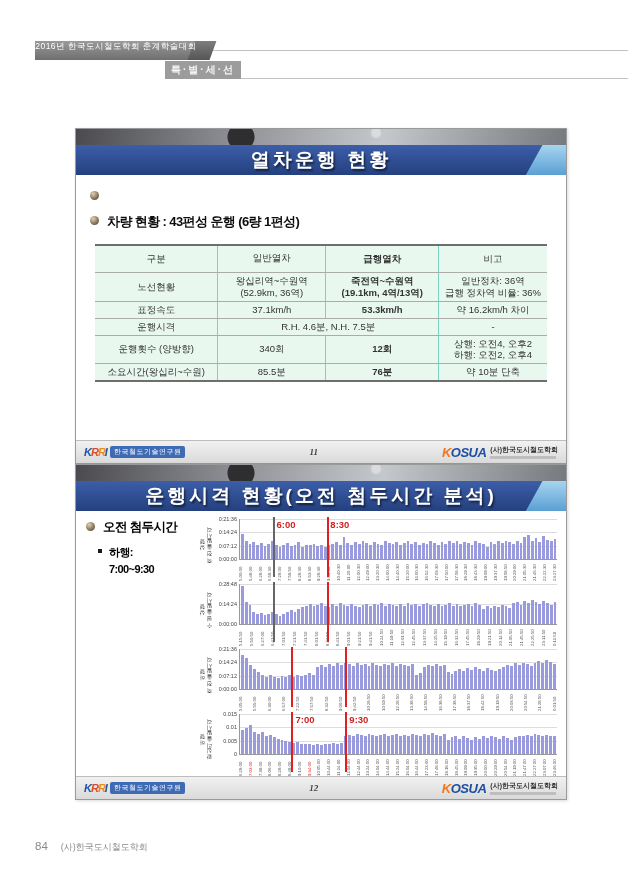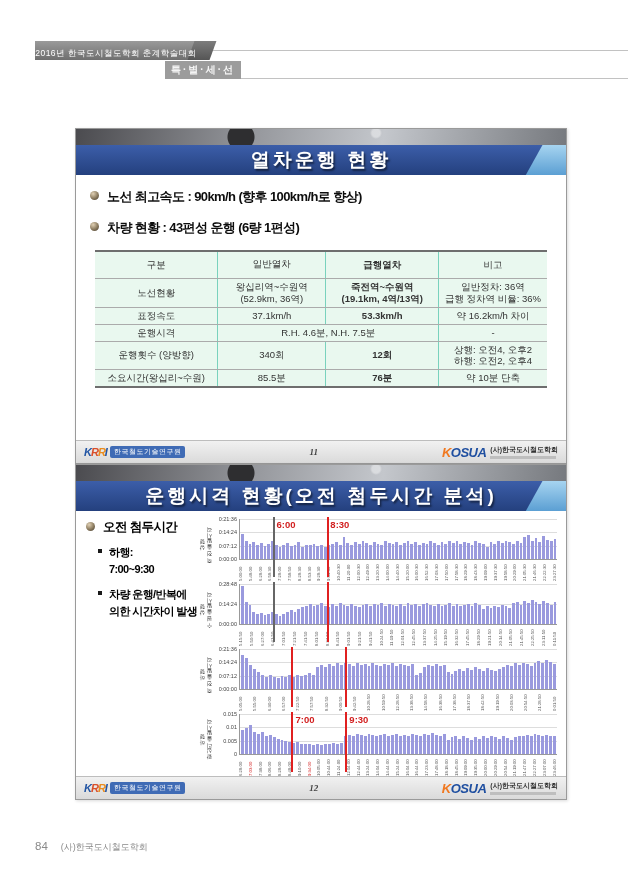--- a/index.html
+++ b/index.html
@@ -1,20 +1,20 @@
 <!DOCTYPE html>
 <html><head>
 <meta charset="utf-8">
 <style>
   html,body{margin:0;padding:0;}
   body{width:640px;height:874px;position:relative;background:#fff;font-family:"Liberation Sans",sans-serif;overflow:hidden;}
 
   
   .ribbon{position:absolute;left:35px;top:41px;width:162px;height:19px;
-    background:linear-gradient(180deg,#9a9a9a,#6f6f6f);display:flex;align-items:flex-end;justify-content:center;
+    background:linear-gradient(180deg,#9a9a9a,#6f6f6f);display:flex;align-items:flex-start;justify-content:center;
     color:#fff;font-size:8.5px;letter-spacing:.5px;z-index:3;}
   .ribbon:after{content:'';position:absolute;right:-16px;top:0;height:100%;width:22px;
     background:linear-gradient(180deg,#7d7d7d,#555);transform:skewX(-20deg);z-index:-1;}
   .hline1{position:absolute;left:196px;top:50px;width:432px;height:1px;background:#c2c2c2;}
   .session-box{position:absolute;left:165px;top:61px;width:76px;height:18px;background:#9c9c9c;
     display:flex;align-items:center;justify-content:center;color:#f4f4f4;font-size:10px;font-weight:bold;letter-spacing:2px;z-index:3;}
   .hline2{position:absolute;left:241px;top:78px;width:387px;height:1px;background:#c2c2c2;}
 
   
   .slide{position:absolute;left:75px;width:490px;height:334px;background:#fff;border:1px solid #9a9a9a;box-shadow:1px 1px 3px rgba(0,0,0,.15);}
@@ -112,21 +112,20 @@
 
 <div class="slide" id="slide1">
   <div class="slide-head">
     <div class="wedge"></div>
     <div class="titlebar">열차운행 현황</div>
   </div>
 
   <div class="bullets">
     <div class="bullet-line">
       <span class="sphere"></span>
-      <span class="bullet-text">노선 최고속도 : 90km/h (향후 100km/h로 향상)</span>
     </div>
     <div class="bullet-line">
       <span class="sphere"></span>
       <span class="bullet-text">차량 현황 : 43편성 운행 (6량 1편성)</span>
     </div>
   </div>
 
   <table class="tbl">
     <tbody>
         <tr class="hrow">
@@ -201,24 +200,20 @@
     <div class="s2-left">
       <div class="s2-main-bullet">
         <span class="sphere"></span>
         <span class="s2-main-text">오전 첨두시간</span>
       </div>
       <div class="sub-bullet">
         <span class="sq"></span>
         <span class="sub-text">하행:
 7:00~9:30</span>
       </div>
-      <div class="sub-bullet">
-        <span class="sq"></span>
-        <span class="sub-text">차량 운행/반복에 의한 시간차이 발생</span>
-      </div>
     </div>
 
     <div class="s2-charts">
       <div class="chart-row">
           <div class="ytitle">
             <span class="vtext">상행</span>
             <span class="vtext">죽전 출발시격</span>
           </div>
           <div class="yaxis">
             <div class="ytick" style="top: 0px;">0:21:36</div>

